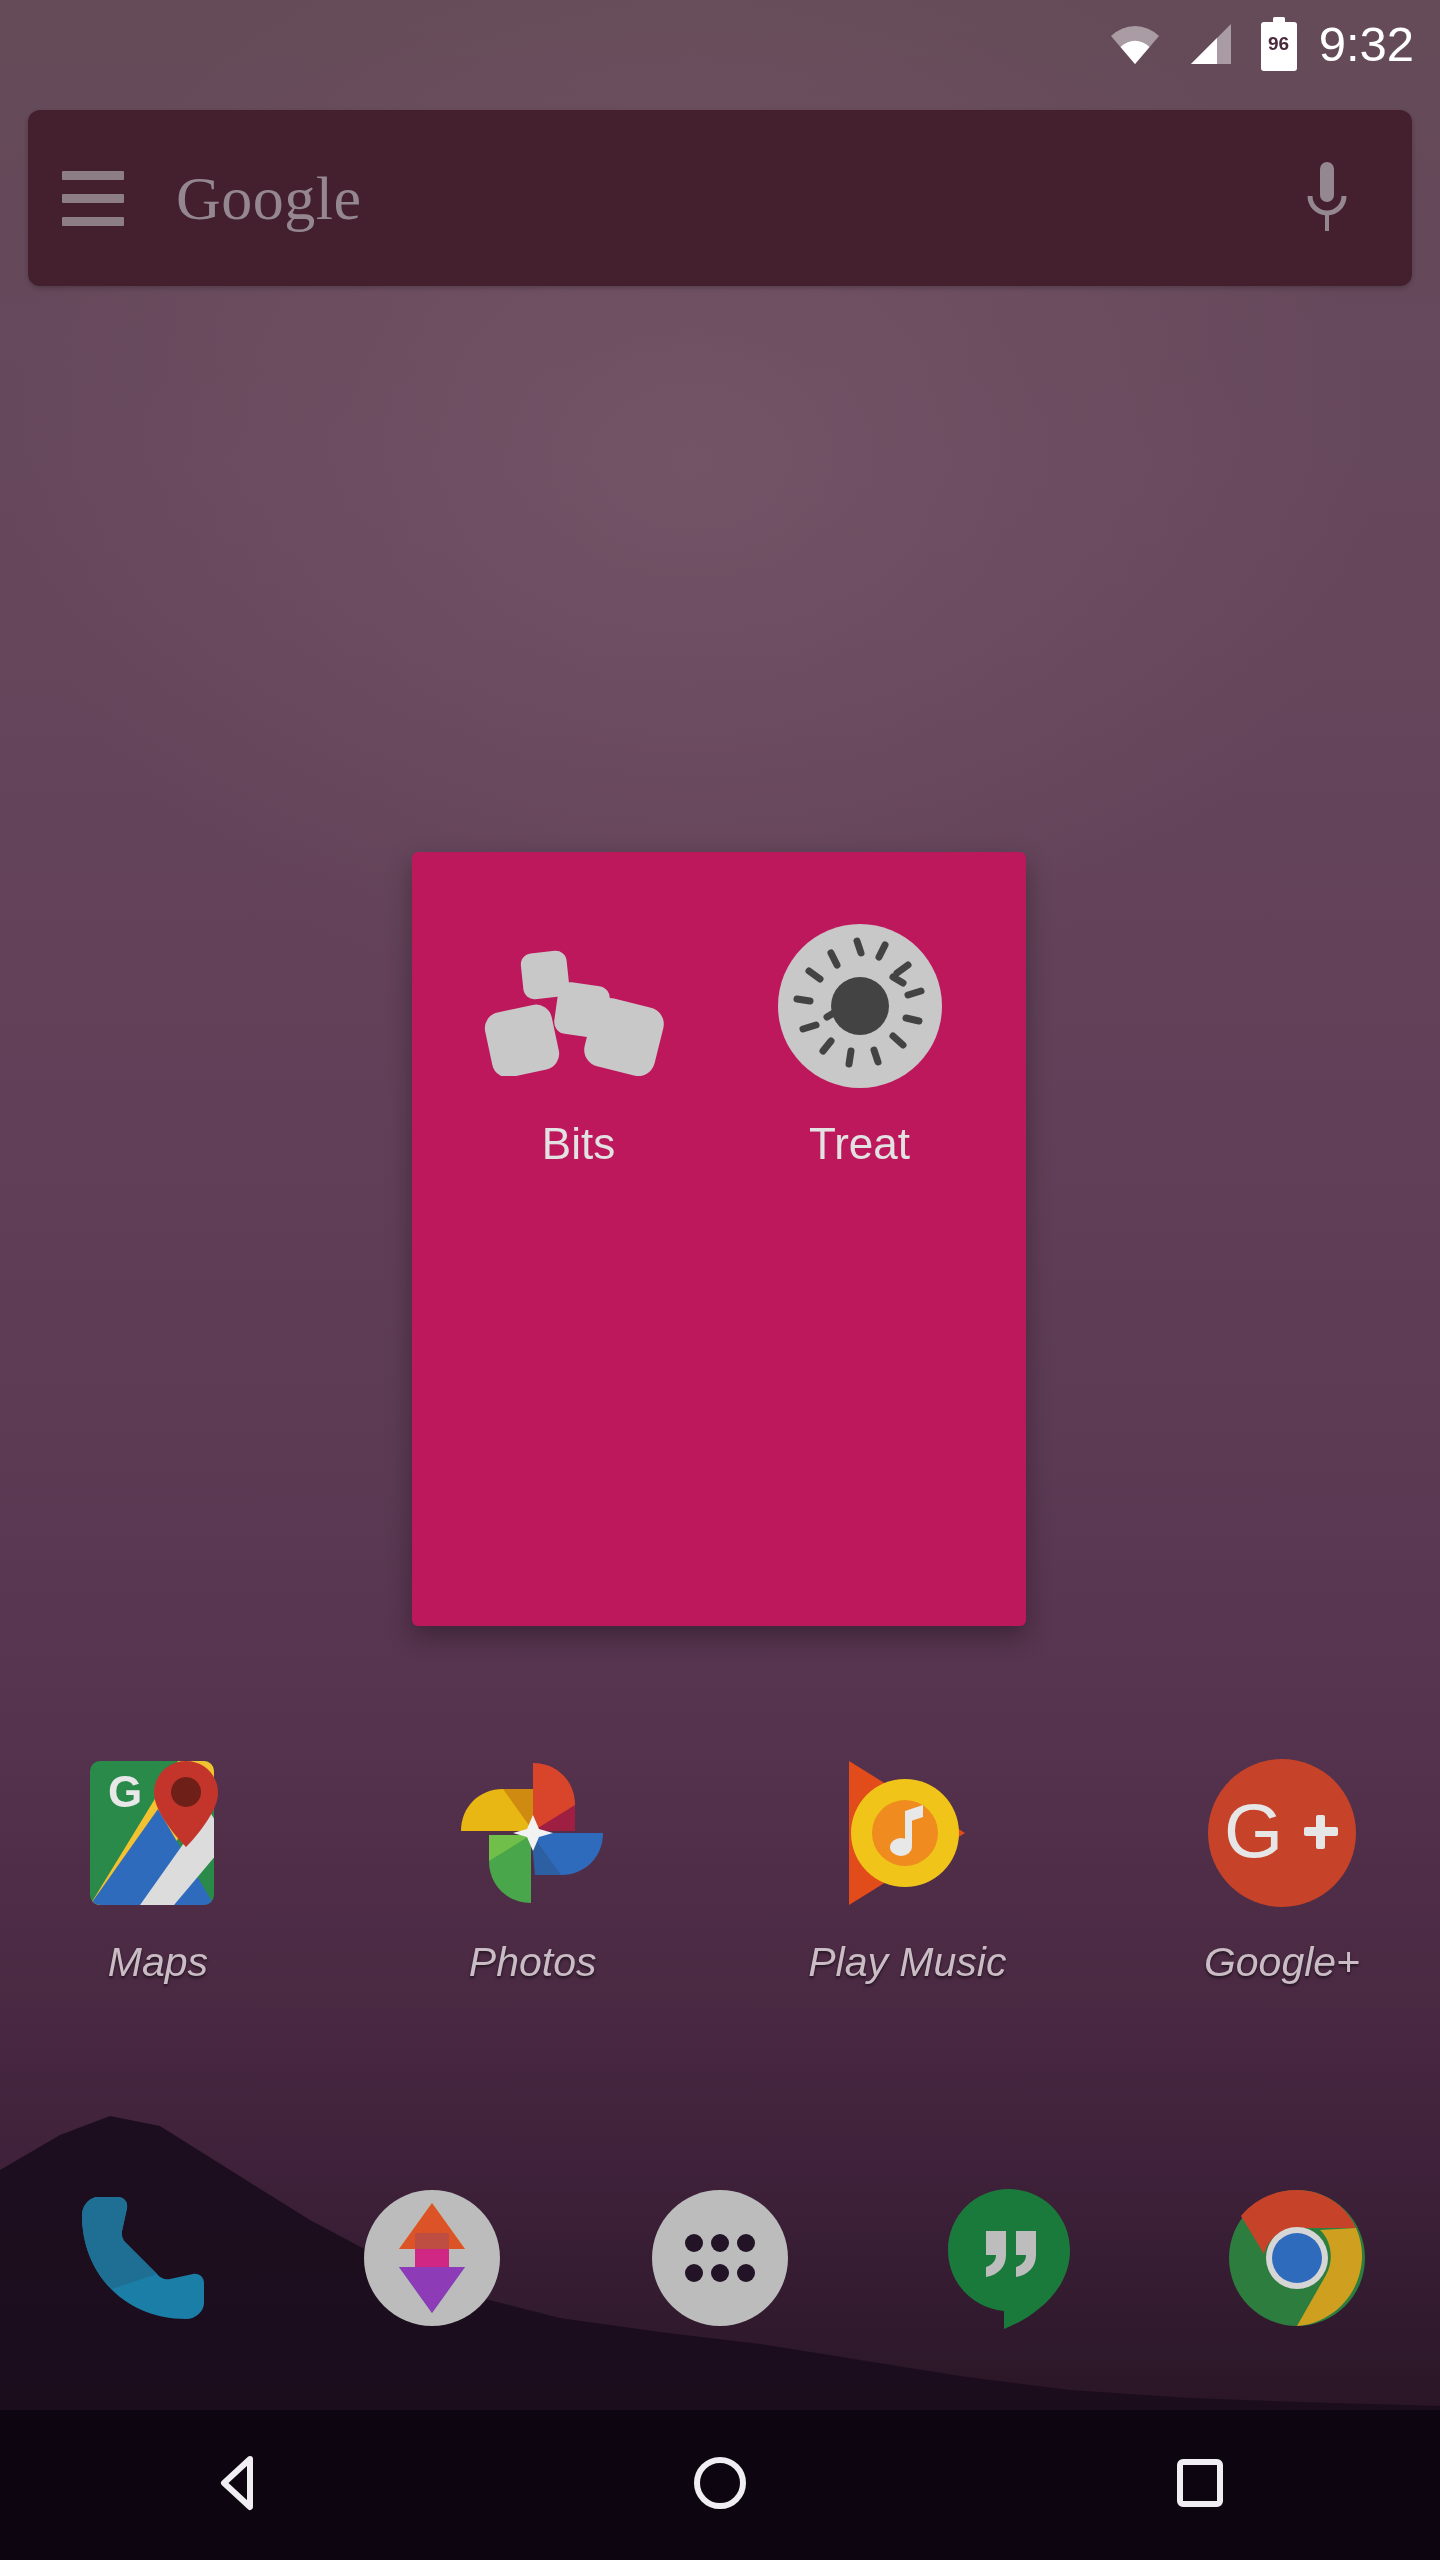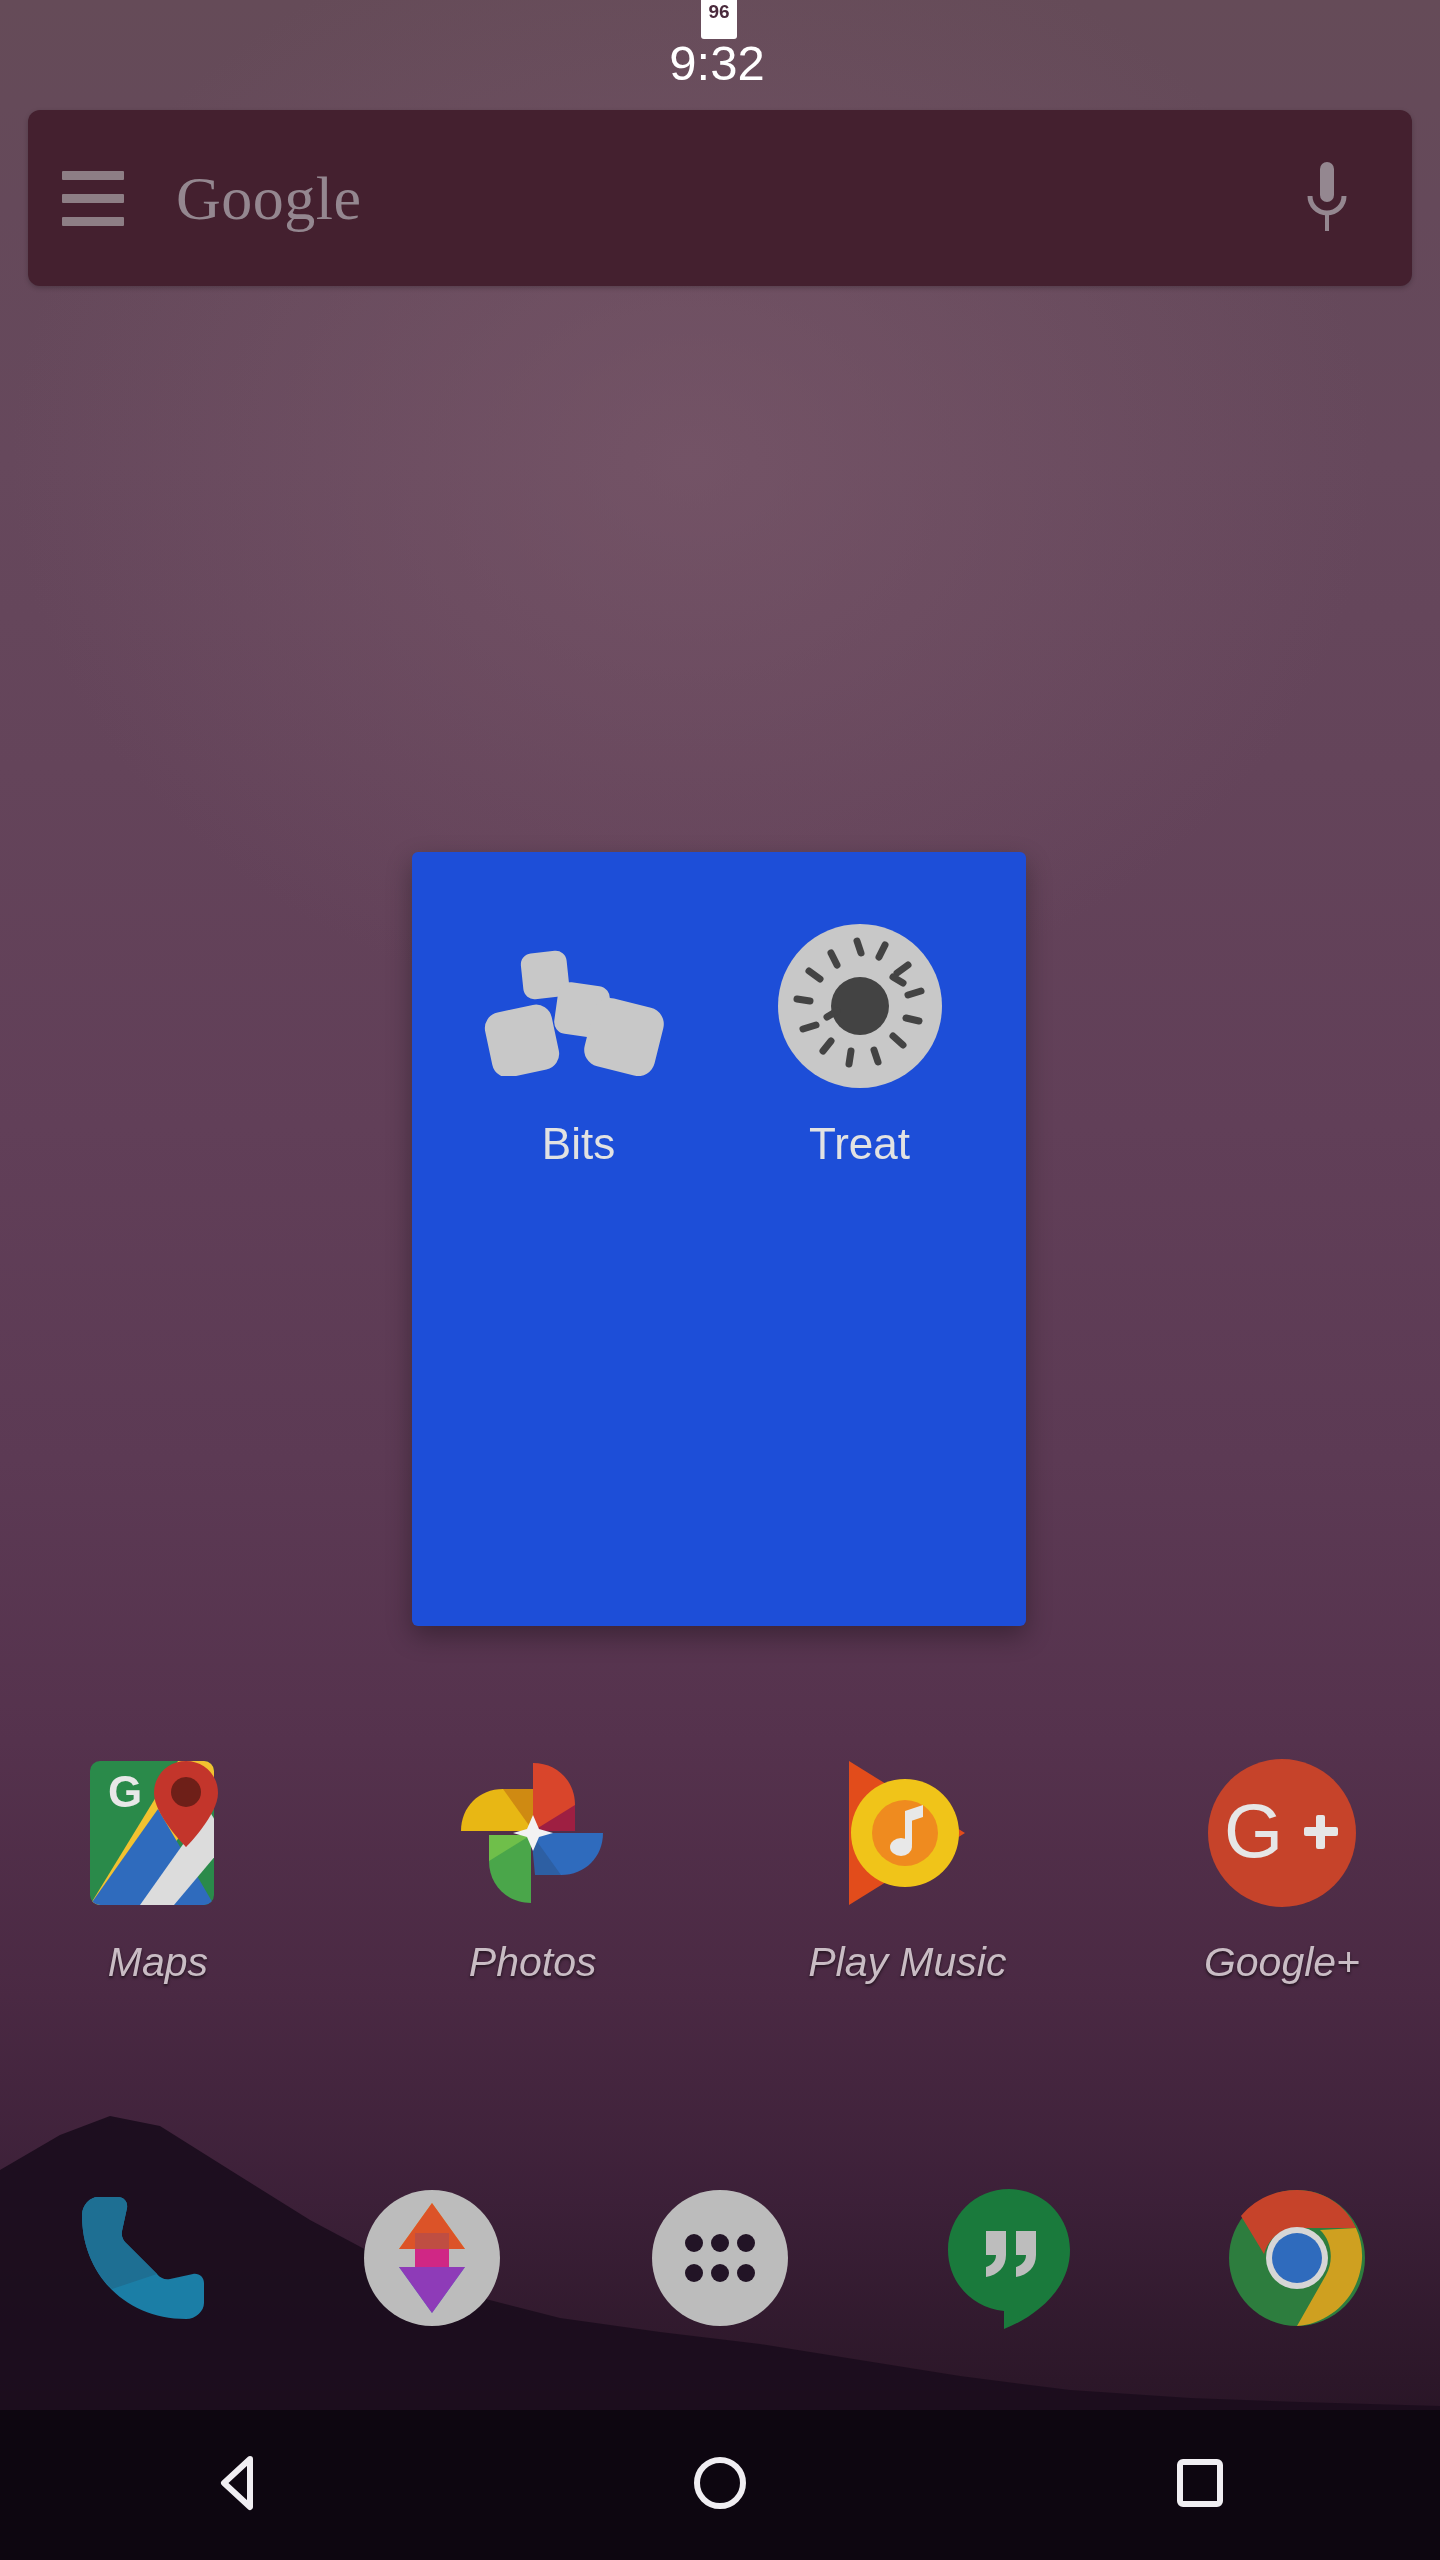--- a/index.html
+++ b/index.html
@@ -32,21 +32,21 @@
   #hills{
     position:absolute; left:0; right:0; bottom:0; height:640px;
     overflow:hidden;
   }
   #hills svg{ display:block; width:1440px; height:640px; }
 
   
   #statusbar{
     position:absolute; top:0; left:0; width:1440px; height:88px;
     display:flex; align-items:center; justify-content:flex-end;
-    padding-right:26px; gap:0;flex-direction:column;
+    padding-right:26px; gap:0;
   }
   .sb-icon{ display:flex; align-items:center; justify-content:center; }
   #status-time{
     color:#ffffff; font-size:49px; font-weight:500; letter-spacing:0px;
     margin-left:20px; line-height:1;
   }
   #battery-text{
     position:absolute; left:0; right:0; top:16px;
     text-align:center; font-size:19px; font-weight:700; color:#4a2a3c;
     font-family:"Liberation Sans", sans-serif;
@@ -66,21 +66,21 @@
   #hamburger span{ display:block; width:62px; height:9px; background:#8d7e85; border-radius:1px; }
   #google-word{
     color:#948790; font-size:62px; letter-spacing:0.5px;
     font-family:"Liberation Serif", serif; margin-left:28px; font-weight:400;
   }
   #mic-slot{ margin-left:auto; width:170px; display:flex; align-items:center; justify-content:center; }
 
   
   #food-panel{
     position:absolute; left:412px; top:852px; width:614px; height:774px;
-    background:#1d4ed8; border-radius:6px;
+    background:#be185d; border-radius:6px;
     box-shadow:0 10px 26px rgba(0,0,0,0.32);
     display:grid; grid-template-columns:1fr 1fr; grid-template-rows:1fr 1fr;
     padding:64px 26px 56px 26px;
   }
   .food-item{
     display:flex; flex-direction:column; align-items:center; justify-content:flex-start;
     gap:0;
   }
   .food-art{
     height:180px; width:100%;

